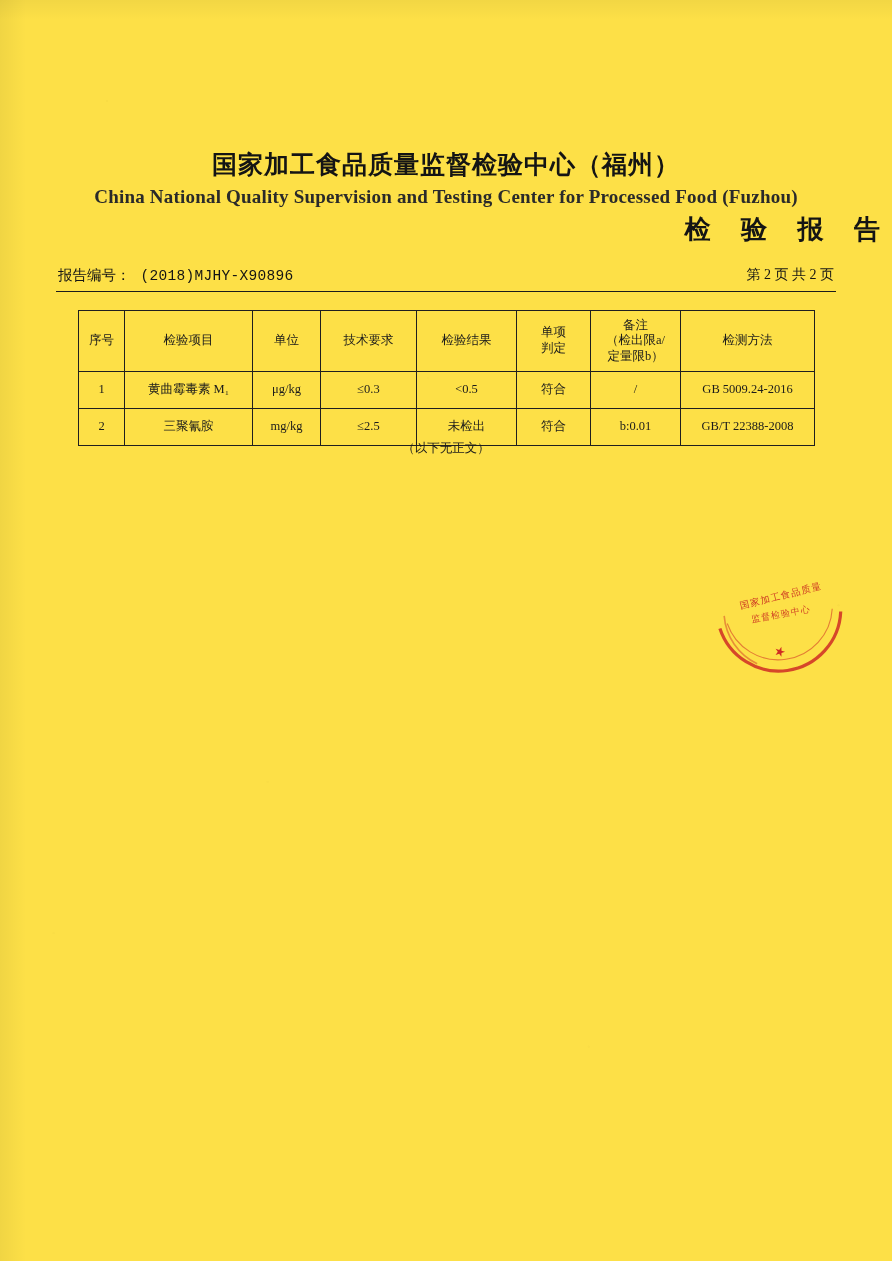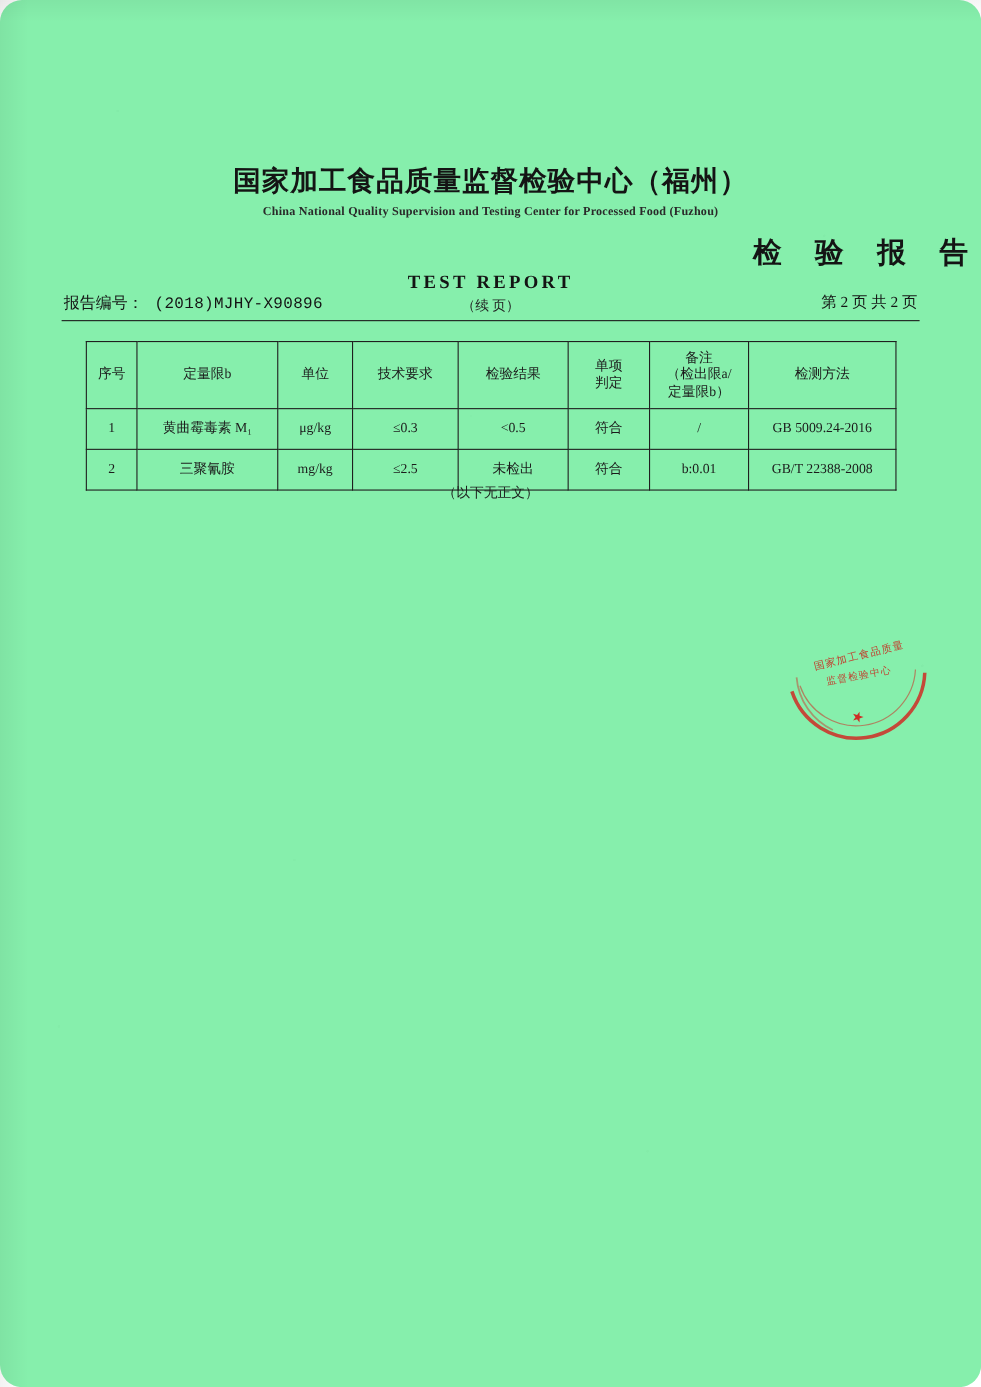--- a/index.html
+++ b/index.html
@@ -13,22 +13,21 @@
     position: relative;
     font-family: "Liberation Serif", "DejaVu Serif", serif;
     color: #1a1a1a;
     overflow: hidden;
   }
 
   
   .page {
     position: absolute;
     inset: 0;
-    background: #86efac;
-    border-radius: 20px;
+    background: #fde047;
   }
   .scan-noise {
     position: absolute;
     inset: 0;
     pointer-events: none;
     opacity: 0.35;
     background:
       radial-gradient(circle at 12% 8%, rgba(0,0,0,0.05) 0 1px, transparent 1.4px),
       radial-gradient(circle at 84% 17%, rgba(0,0,0,0.05) 0 1px, transparent 1.4px),
       radial-gradient(circle at 30% 62%, rgba(0,0,0,0.04) 0 1px, transparent 1.4px),
@@ -59,21 +58,21 @@
     letter-spacing: 1px;
     color: #141414;
   }
   .org-title-en {
     position: absolute;
     left: 0;
     right: 0;
     top: 186px;
     text-align: center;
     font-family: "Liberation Serif", "DejaVu Serif", serif;
-    font-size: 11px;
+    font-size: 19px;
     font-weight: bold;
     letter-spacing: 0.2px;
     color: #2a2a2a;
   }
   .doc-title {
     position: absolute;
     left: 0;
     right: 0;
     top: 212px;
     text-align: right;
@@ -245,22 +244,20 @@
 </head>
 <body>
 
 <div class="page">
   <div class="content">
 
     <div class="org-title">国家加工食品质量监督检验中心（福州）</div>
     <div class="org-title-en">China National Quality Supervision and Testing Center for Processed Food (Fuzhou)</div>
 
     <div class="doc-title">检 验 报 告</div>
-    <div class="doc-title-en">TEST    REPORT</div>
-    <div class="continued">（续  页）</div>
 
     <div class="report-no">
       <span class="label">报告编号：</span><span class="value">(2018)MJHY-X90896</span>
     </div>
 
     <div class="page-no">第 2 页  共 2 页</div>
 
     <div class="rule"></div>
 
     <table class="result-table">
@@ -270,21 +267,21 @@
         <col class="col-unit">
         <col class="col-req">
         <col class="col-res">
         <col class="col-judge">
         <col class="col-note">
         <col class="col-method">
       </colgroup>
       <thead>
         <tr>
           <th>序号</th>
-          <th>定量限b</th>
+          <th>检验项目</th>
           <th>单位</th>
           <th>技术要求</th>
           <th>检验结果</th>
           <th class="judge-head">
             <div>单项</div>
             <div>判定</div>
           </th>
           <th class="note-head">
             <div>备注</div>
             <div>（检出限a/</div>

